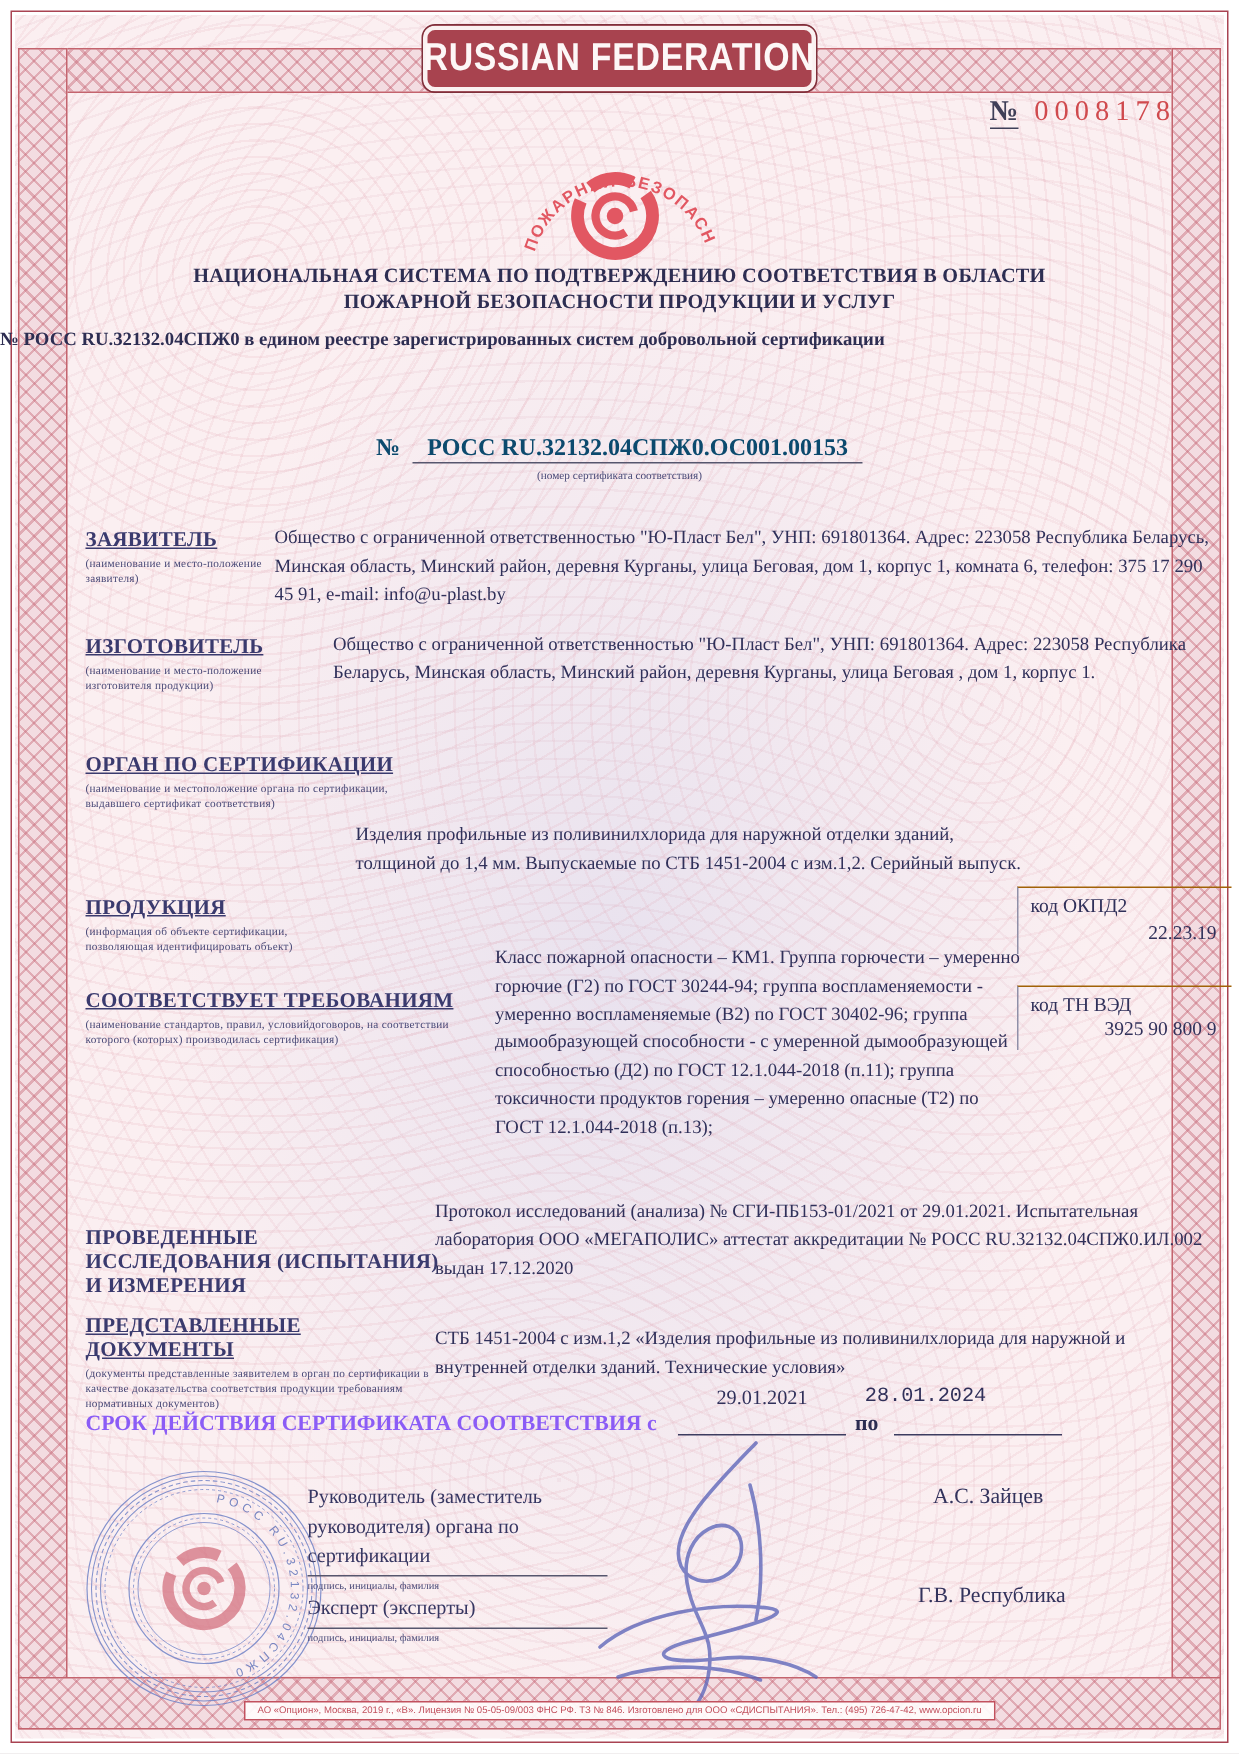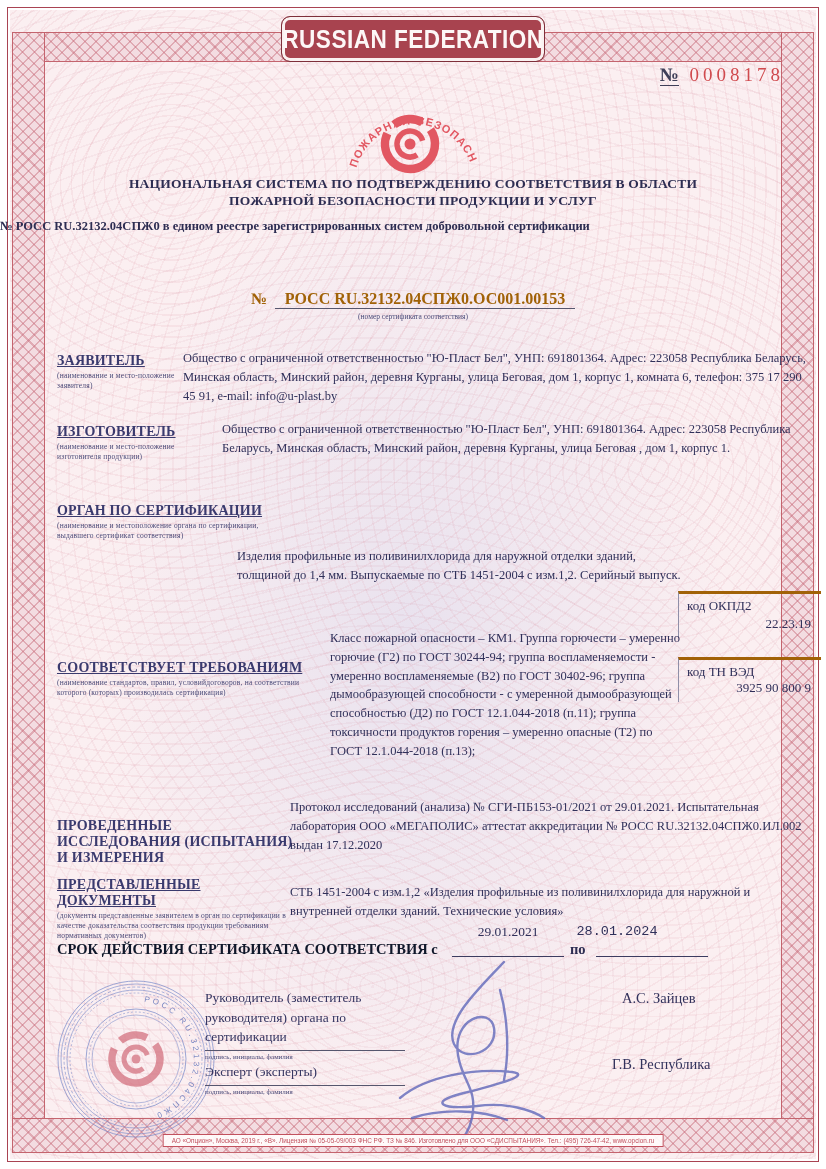--- a/index.html
+++ b/index.html
@@ -46,39 +46,39 @@
   .serial .nsign{color:#3f3f58; font-weight:bold; border-bottom:1px solid #3f3f58;}
   .serial .digits{color:#d04a4e; letter-spacing:4px; margin-left:6px;}
   .logo{position:absolute; left:344px; top:84px; z-index:3;}
   .sysline{position:absolute; left:0; width:100%; text-align:center; font-weight:bold; color:#2d2d52; font-size:13.5px; letter-spacing:.2px;}
   .sys1{top:176px;} .sys2{top:193px;}
   .registry{position:absolute; left:0; top:219px; width:100%; text-align:left; font-weight:bold; color:#2d2d52; font-size:12.5px;}
   .doc-title{
     position:absolute; left:0; top:236px; width:100%; text-align:center;
     font-weight:bold; font-size:37px; letter-spacing:1px; color:#26263f; white-space:nowrap;
   }
-  .certno{position:absolute; left:0; top:290px; width:100%; text-align:center; font-weight:bold; font-size:16px; color:#a16207;}
+  .certno{position:absolute; left:0; top:290px; width:100%; text-align:center; font-weight:bold; font-size:16px; color:#0c4a6e;}
   .certno .num{border-bottom:1px solid #56566e; padding:0 10px 1px 10px;}
   .certno-cap{position:absolute; left:0; top:312px; width:100%; text-align:center; font-size:7.5px; color:#4a4a78;}
   
   .slabel{position:absolute; left:57px; color:#3a3a6e; font-weight:bold; font-size:14px; letter-spacing:.2px;}
   .slabel .lbl{text-decoration:underline;}
   .slabel .lbl.nound{text-decoration:none;}
   .sub{font-weight:normal; font-size:7.5px; line-height:1.35; color:#4a4a78; margin-top:2px; text-decoration:none; display:block;}
   .sbody{position:absolute; font-size:12.5px; line-height:1.5; color:#30305a;}
   .prewrap{white-space:pre-line;}
   .codebox{
     position:absolute; left:678px; width:130px;
-    border-top:3px solid #a16207; border-left:1px solid #8f8fa8;
+    border-top:1px solid #a16207; border-left:1px solid #8f8fa8;
     font-size:13px; color:#30305a; padding:4px 4px 6px 8px;
   }
   .codebox .cval{display:block; text-align:right; padding-right:6px; margin-top:2px;}
   .codebox.tight .cval{margin-top:0;}
   
-  .validity-label{position:absolute; left:57px; top:941px; font-weight:bold; font-size:14.5px; color:#0f172a; white-space:nowrap;}
+  .validity-label{position:absolute; left:57px; top:941px; font-weight:bold; font-size:14.5px; color:#8b5cf6; white-space:nowrap;}
   .vdate{position:absolute; top:924px; width:112px; text-align:center; font-size:13.5px; color:#30305a;}
   .vline{position:absolute; top:956px; height:0; border-top:1px solid #3c3c60;}
   .vpo{position:absolute; left:570px; top:941px; font-weight:bold; font-size:14.5px; color:#2d2d52;}
   
   .role{position:absolute; left:205px; font-size:13.5px; line-height:1.45; color:#36366200; color:#363662;}
   .role .rule{display:block; border-top:1px solid #56566e; margin-top:3px; width:100%;}
   .role .cap{display:block; font-size:7px; color:#4a4a78; margin-top:1px;}
   .signame{position:absolute; font-size:14.5px; color:#32325c; white-space:nowrap;}
   .stamp{position:absolute; left:55px; top:978px; opacity:.88;}
   .autograph{position:absolute; left:382px; top:960px; opacity:.85;}
@@ -145,20 +145,24 @@
     <span class="sub">(наименование и место-положение изготовителя продукции)</span>
   </div>
   <div class="sbody" style="left:222px; top:420px; width:588px;">Общество с ограниченной ответственностью "Ю-Пласт Бел", УНП: 691801364. Адрес: 223058 Республика Беларусь, Минская область, Минский район, деревня Курганы, улица Беговая , дом 1, корпус 1.</div>
 
   <div class="slabel" style="top:503px; width:225px;">
     <span class="lbl">ОРГАН ПО СЕРТИФИКАЦИИ</span>
     <span class="sub">(наименование и местоположение органа по сертификации, выдавшего сертификат соответствия)</span>
   </div>
 
   <div class="sbody" style="left:237px; top:547px; width:450px;">Изделия профильные из поливинилхлорида для наружной отделки зданий, толщиной до 1,4 мм. Выпускаемые по СТБ 1451-2004 с изм.1,2. Серийный выпуск.</div>
+  <div class="slabel" style="top:598px; width:160px;">
+    <span class="lbl">ПРОДУКЦИЯ</span>
+    <span class="sub">(информация об объекте сертификации, позволяющая идентифицировать объект)</span>
+  </div>
   <div class="codebox" style="top:591px;">
     <span>код ОКПД2</span>
     <span class="cval">22.23.19</span>
   </div>
 
   <div class="slabel" style="top:660px; width:262px;">
     <span class="lbl">СООТВЕТСТВУЕТ ТРЕБОВАНИЯМ</span>
     <span class="sub">(наименование стандартов, правил, условийдоговоров, на соответствии которого (которых) производилась сертификация)</span>
   </div>
   <div class="sbody" style="left:330px; top:629px; width:350px;">Класс пожарной опасности – КМ1. Группа горючести – умеренно горючие (Г2) по ГОСТ 30244-94; группа воспламеняемости -  умеренно воспламеняемые (В2) по ГОСТ 30402-96; группа дымообразующей способности - с умеренной дымообразующей способностью (Д2) по ГОСТ 12.1.044-2018 (п.11); группа токсичности продуктов горения – умеренно опасные (Т2) по ГОСТ 12.1.044-2018 (п.13);</div>

